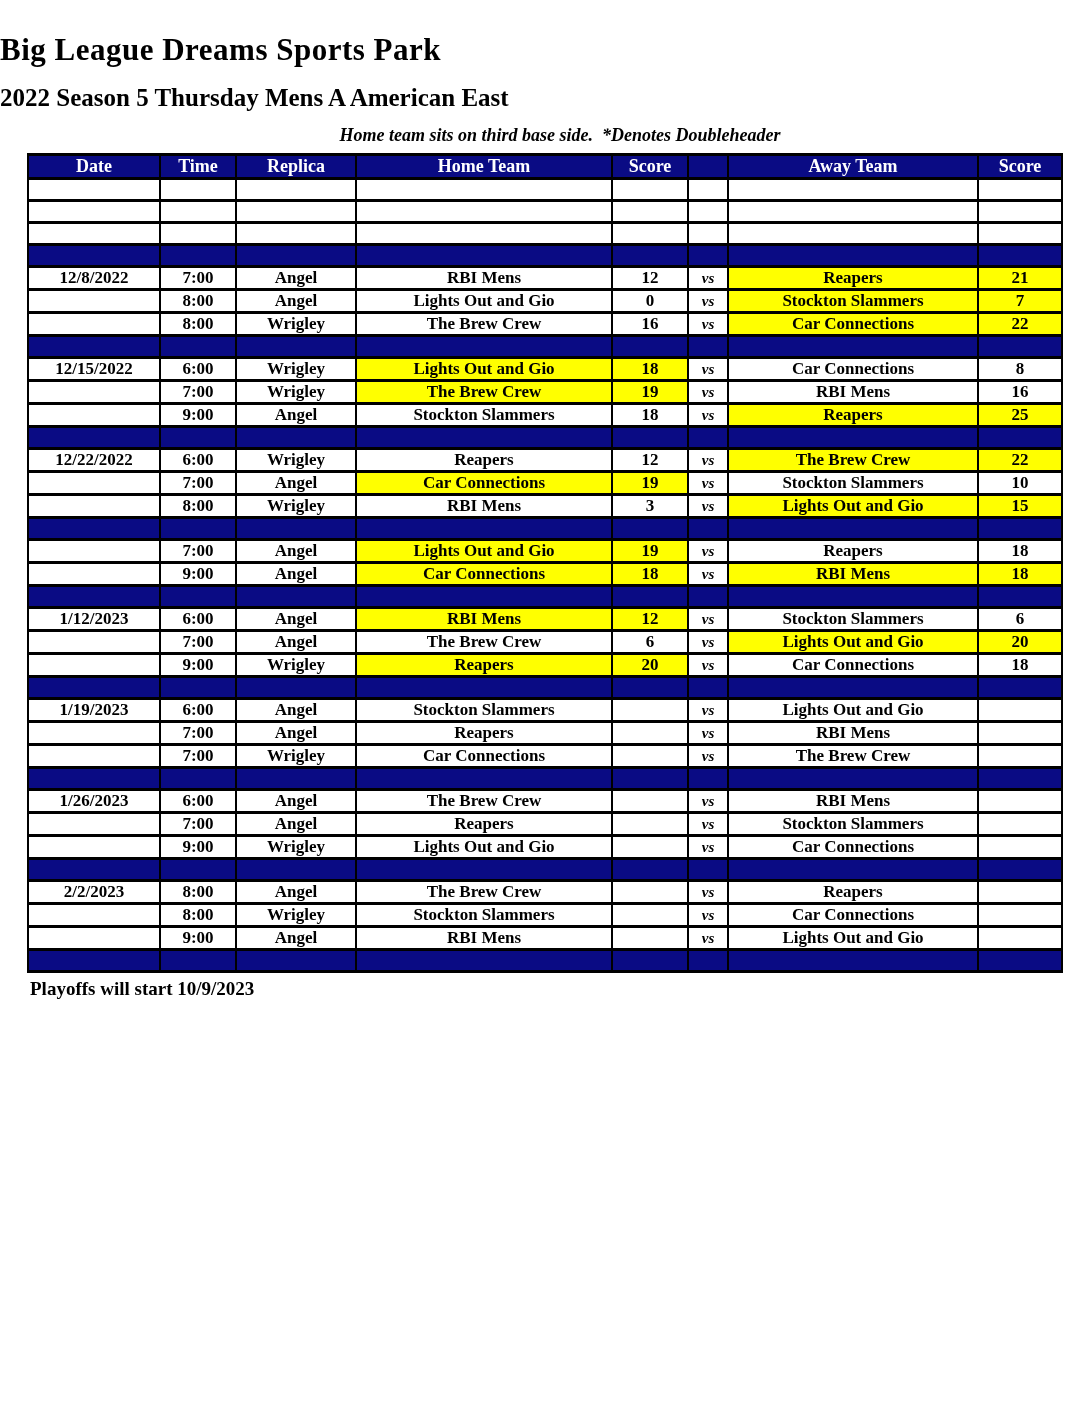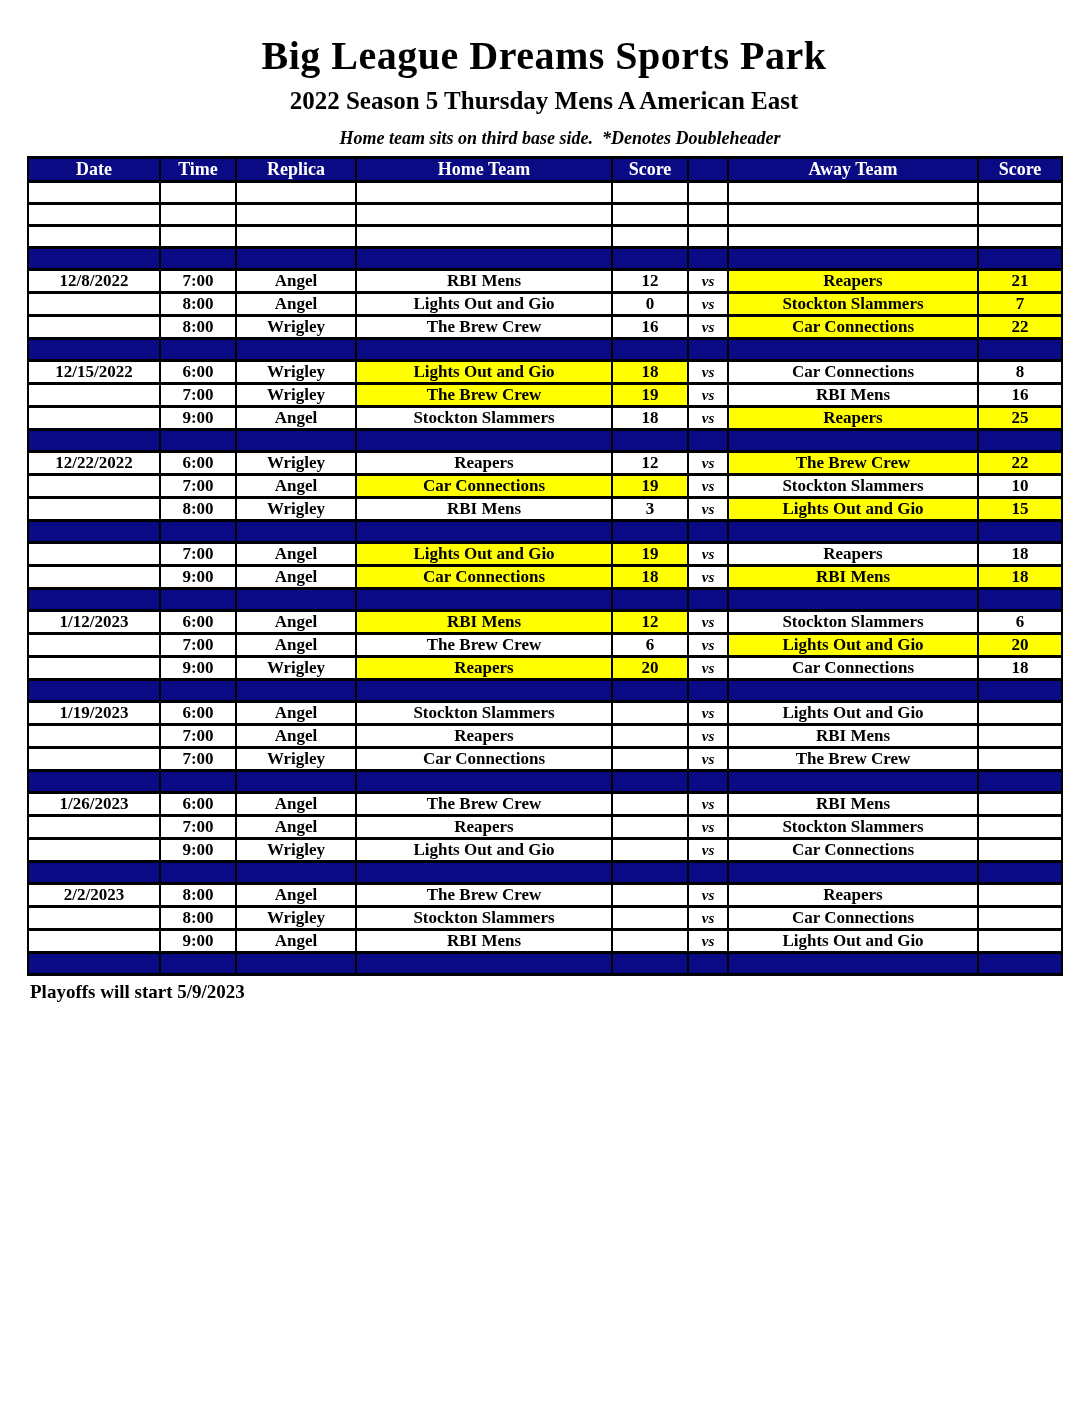--- a/index.html
+++ b/index.html
@@ -2,22 +2,22 @@
 <html style="--navy: #0a0b84; --hl: #ffff00; --grid: #000000; --header-text: #ffffff;"><head>
 <meta charset="utf-8">
 <style>
   :root { --navy:#0a0b84; --hl:#ffff00; --grid:#000000; --header-text:#ffffff; }
   * { box-sizing:border-box; }
   html,body { margin:0; padding:0; }
   body {
     width:1088px; height:1408px; background:#ffffff; color:#000;
     font-family:"Liberation Serif", serif; overflow:hidden;
   }
-  .title   { margin:32px 0 8px; text-align:center; font-size:40px; font-weight:700; letter-spacing:0.5px; }
-  .subtitle{ margin:6px 0 13px;  text-align:center; font-size:25px; font-weight:700; }
+  .title   { margin:32px 0 16px; font-size:31px; font-weight:700; letter-spacing:0.5px; }
+  .subtitle{ margin:6px 0 13px;  font-size:25px; font-weight:700; }
   .note    { margin:9px 0 7px; text-align:center; font-size:18px; font-weight:700; font-style:italic;padding-left:32px; }
   table.schedule {
     border-collapse:collapse; table-layout:fixed;
     width:1034px; margin:0 4px 0 27px;
   }
   th, td {
     border:2px solid var(--grid);
     border-top-width:3px; border-bottom-width:3px;
     height:22px; padding:0 2px;
     text-align:center; vertical-align:middle;
@@ -408,14 +408,14 @@
           <td></td>
           <td></td>
           <td></td>
           <td></td>
           <td></td>
           <td></td>
         </tr>
       </tbody>
   </table>
 
-  <div class="footer">Playoffs will start 5/9/2023</div>
+  <div class="footer">Playoffs will start 10/9/2023</div>
 </div>
 
 </body></html>

